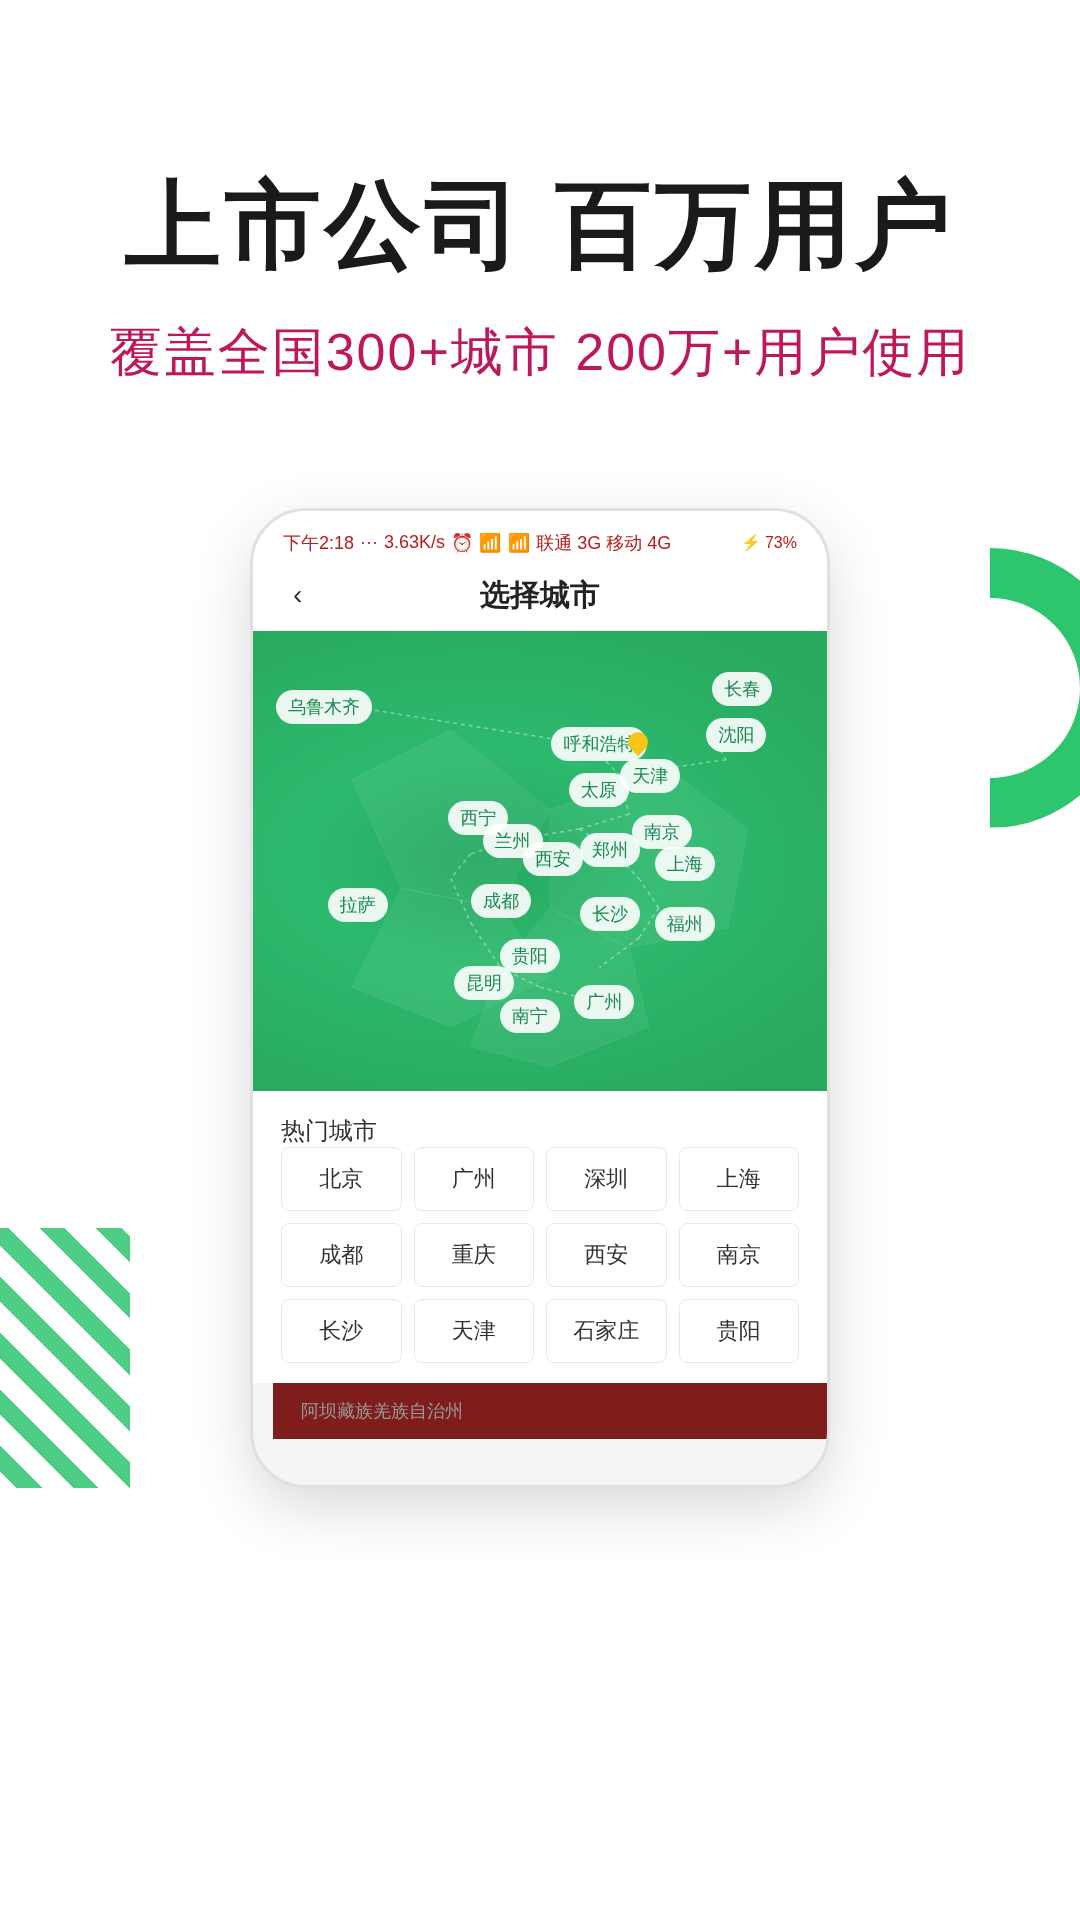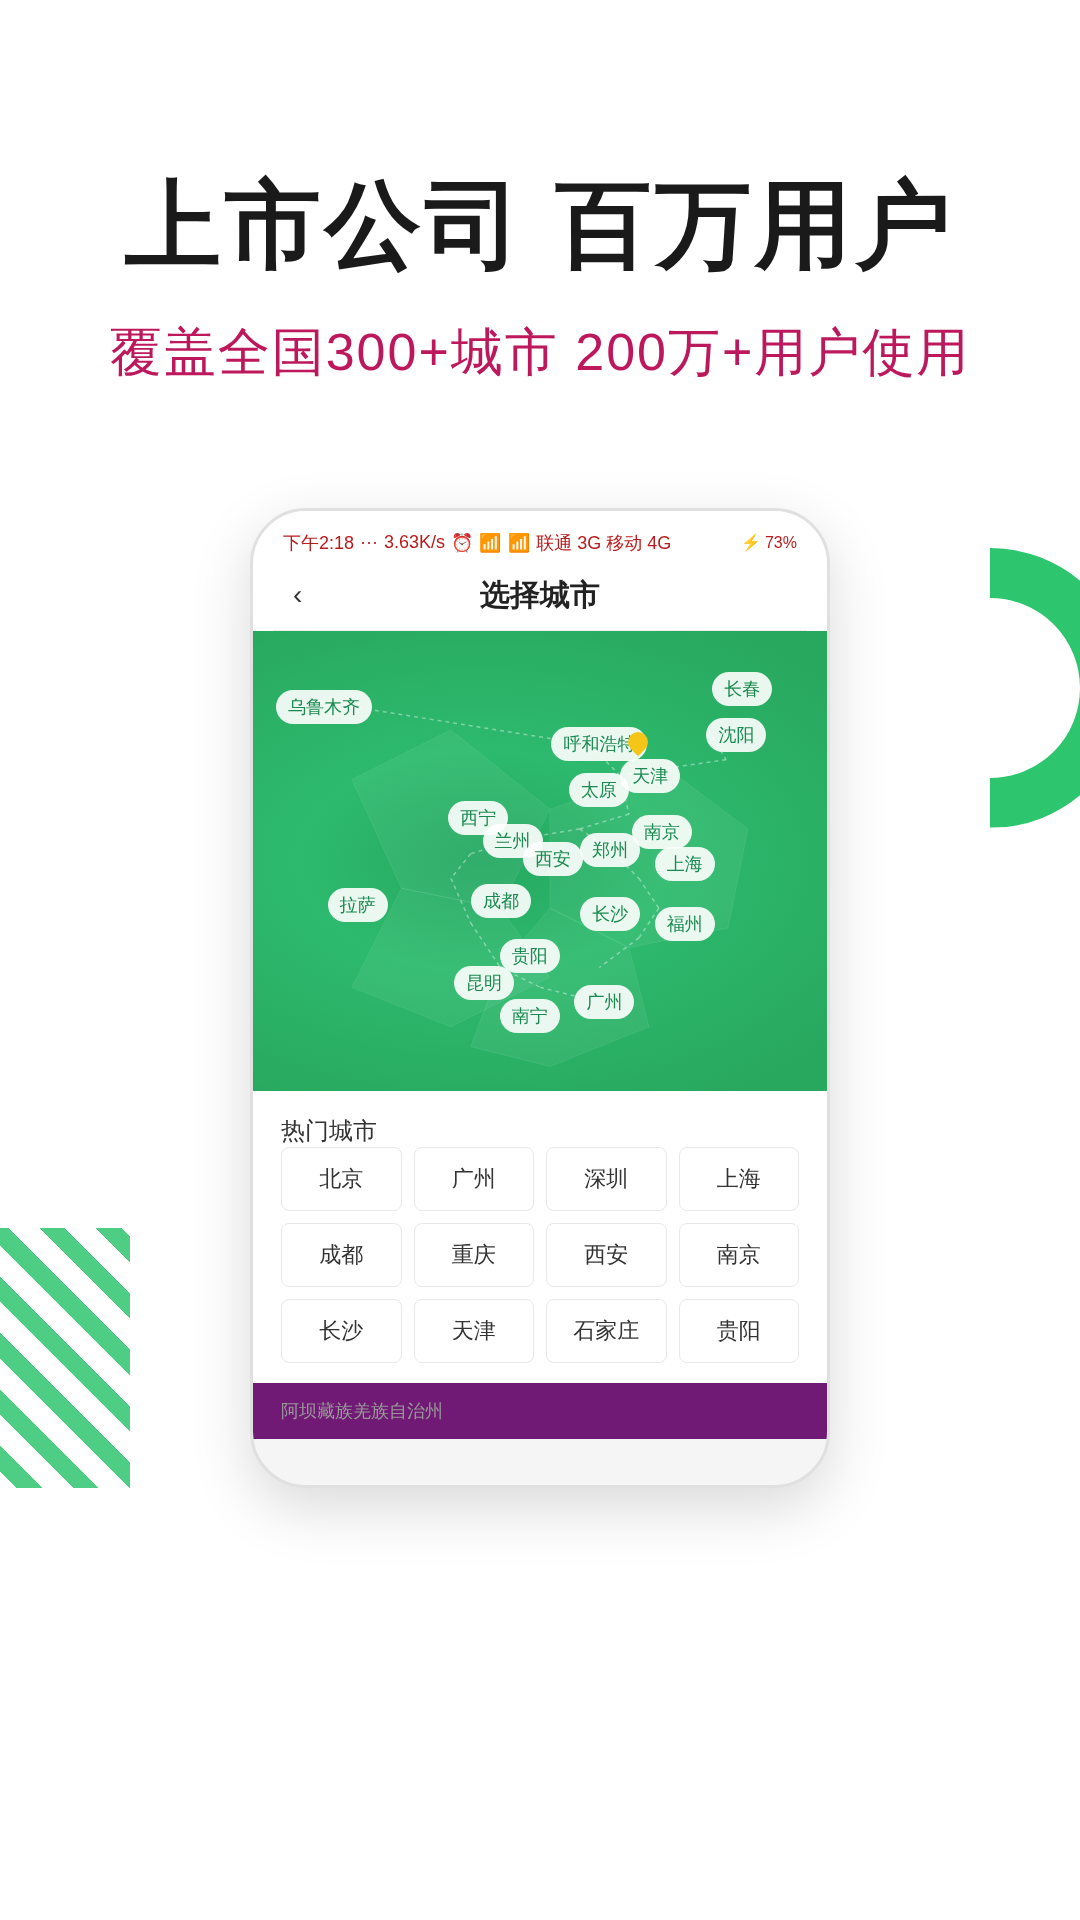--- a/index.html
+++ b/index.html
@@ -211,21 +211,22 @@
       color: #333;
       background: #fff;
       cursor: pointer;
     }
 
     
     .bottom-text {
       padding: 16px 28px;
       font-size: 18px;
       color: #999;
-      background: #701a75;
+      background: #7f1d1d;
+      margin-left: 20px;
     }
   </style>
 </head>
 <body>
 
 <div class="hero-section">
   <h1 class="hero-title">上市公司  百万用户</h1>
   <p class="hero-subtitle">覆盖全国300+城市  200万+用户使用</p>
 </div>
 

